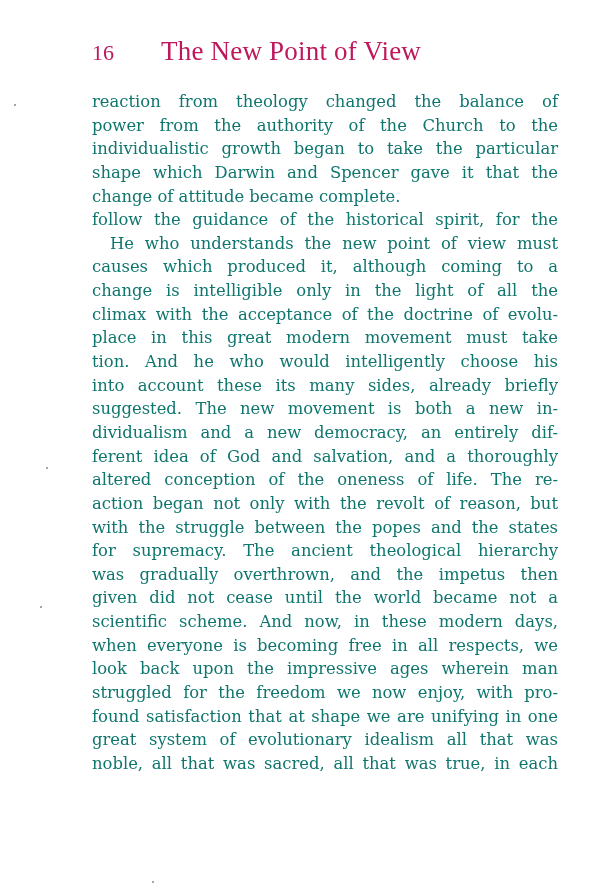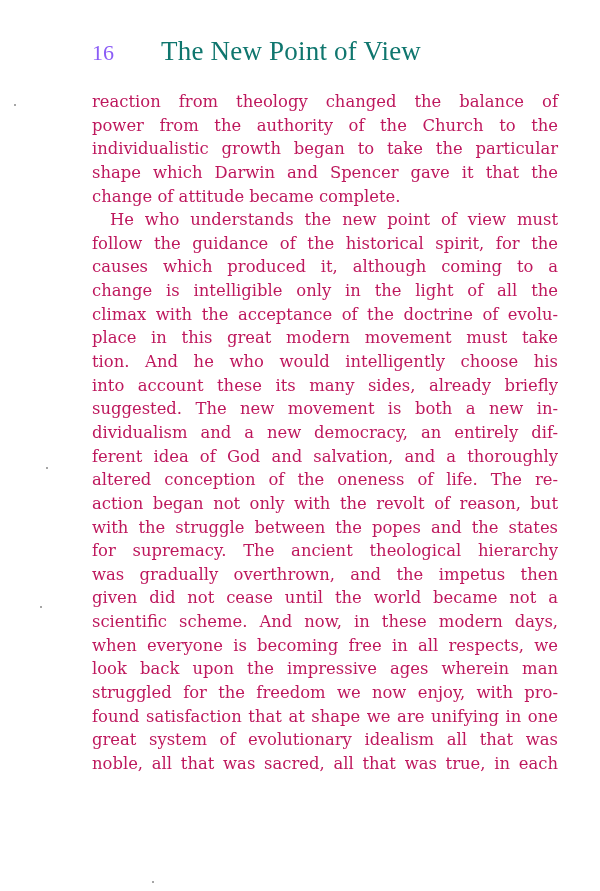--- a/index.html
+++ b/index.html
@@ -1,24 +1,24 @@
 <!DOCTYPE html>
 <html><head>
 <meta charset="utf-8">
 <style>
   html, body { margin: 0; padding: 0; background: #ffffff; }
   body { width: 600px; height: 891px; position: relative; overflow: hidden; }
   .page { position: absolute; left: 0; top: 0; width: 600px; height: 891px; background: #ffffff; }
   .header { position: absolute; top: 36px; left: 92px; width: 466px; height: 36px; }
-  .page-number { position: absolute; left: 0; top: 4px; font-family: "Liberation Serif", serif; font-size: 22px; color: #8b5cf6; }
-  .running-head { position: absolute; left: 69px; top: 0; font-family: "Liberation Serif", serif; font-size: 27px; color: #0f766e; white-space: nowrap; letter-spacing: 0.2px; }
+  .page-number { position: absolute; left: 0; top: 4px; font-family: "Liberation Serif", serif; font-size: 22px; color: #be185d; }
+  .running-head { position: absolute; left: 69px; top: 0; font-family: "Liberation Serif", serif; font-size: 27px; color: #be185d; white-space: nowrap; letter-spacing: 0.2px; }
   .body-text { position: absolute; left: 92px; top: 90px; width: 466px; }
   .line {
     display: block; height: 23.65px; line-height: 23.65px;
-    font-family: "DejaVu Serif", serif; font-size: 16.4px; color: #be185d;
+    font-family: "DejaVu Serif", serif; font-size: 16.4px; color: #0f766e;
     text-align: justify; text-align-last: justify; white-space: nowrap; overflow: visible;
   }
   .line.last { text-align-last: left; }
   .line.indent { padding-left: 18px; }
   .speck { position: absolute; width: 2px; height: 2px; background: #888; border-radius: 50%; }
 </style>
 </head>
 <body>
 
 <div class="page">
@@ -26,22 +26,22 @@
     <span class="page-number">16</span>
     <span class="running-head">The New Point of View</span>
   </div>
 
   <div class="body-text">
     <span class="line">reaction from theology changed the balance of</span>
     <span class="line">power from the authority of the Church to the</span>
     <span class="line">individualistic growth began to take the particular</span>
     <span class="line">shape which Darwin and Spencer gave it that the</span>
     <span class="line last">change of attitude became complete.</span>
+    <span class="line">follow the guidance of the historical spirit, for the</span>
     <span class="line indent">He who understands the new point of view must</span>
-    <span class="line">follow the guidance of the historical spirit, for the</span>
     <span class="line">causes which produced it, although coming to a</span>
     <span class="line">change is intelligible only in the light of all the</span>
     <span class="line">climax with the acceptance of the doctrine of evolu-</span>
     <span class="line">place in this great modern movement must take</span>
     <span class="line">tion.  And he who would intelligently choose his</span>
     <span class="line">into account these its many sides, already briefly</span>
     <span class="line">suggested.  The new movement is both a new in-</span>
     <span class="line">dividualism and a new democracy, an entirely dif-</span>
     <span class="line">ferent idea of God and salvation, and a thoroughly</span>
     <span class="line">altered conception of the oneness of life.  The re-</span>

